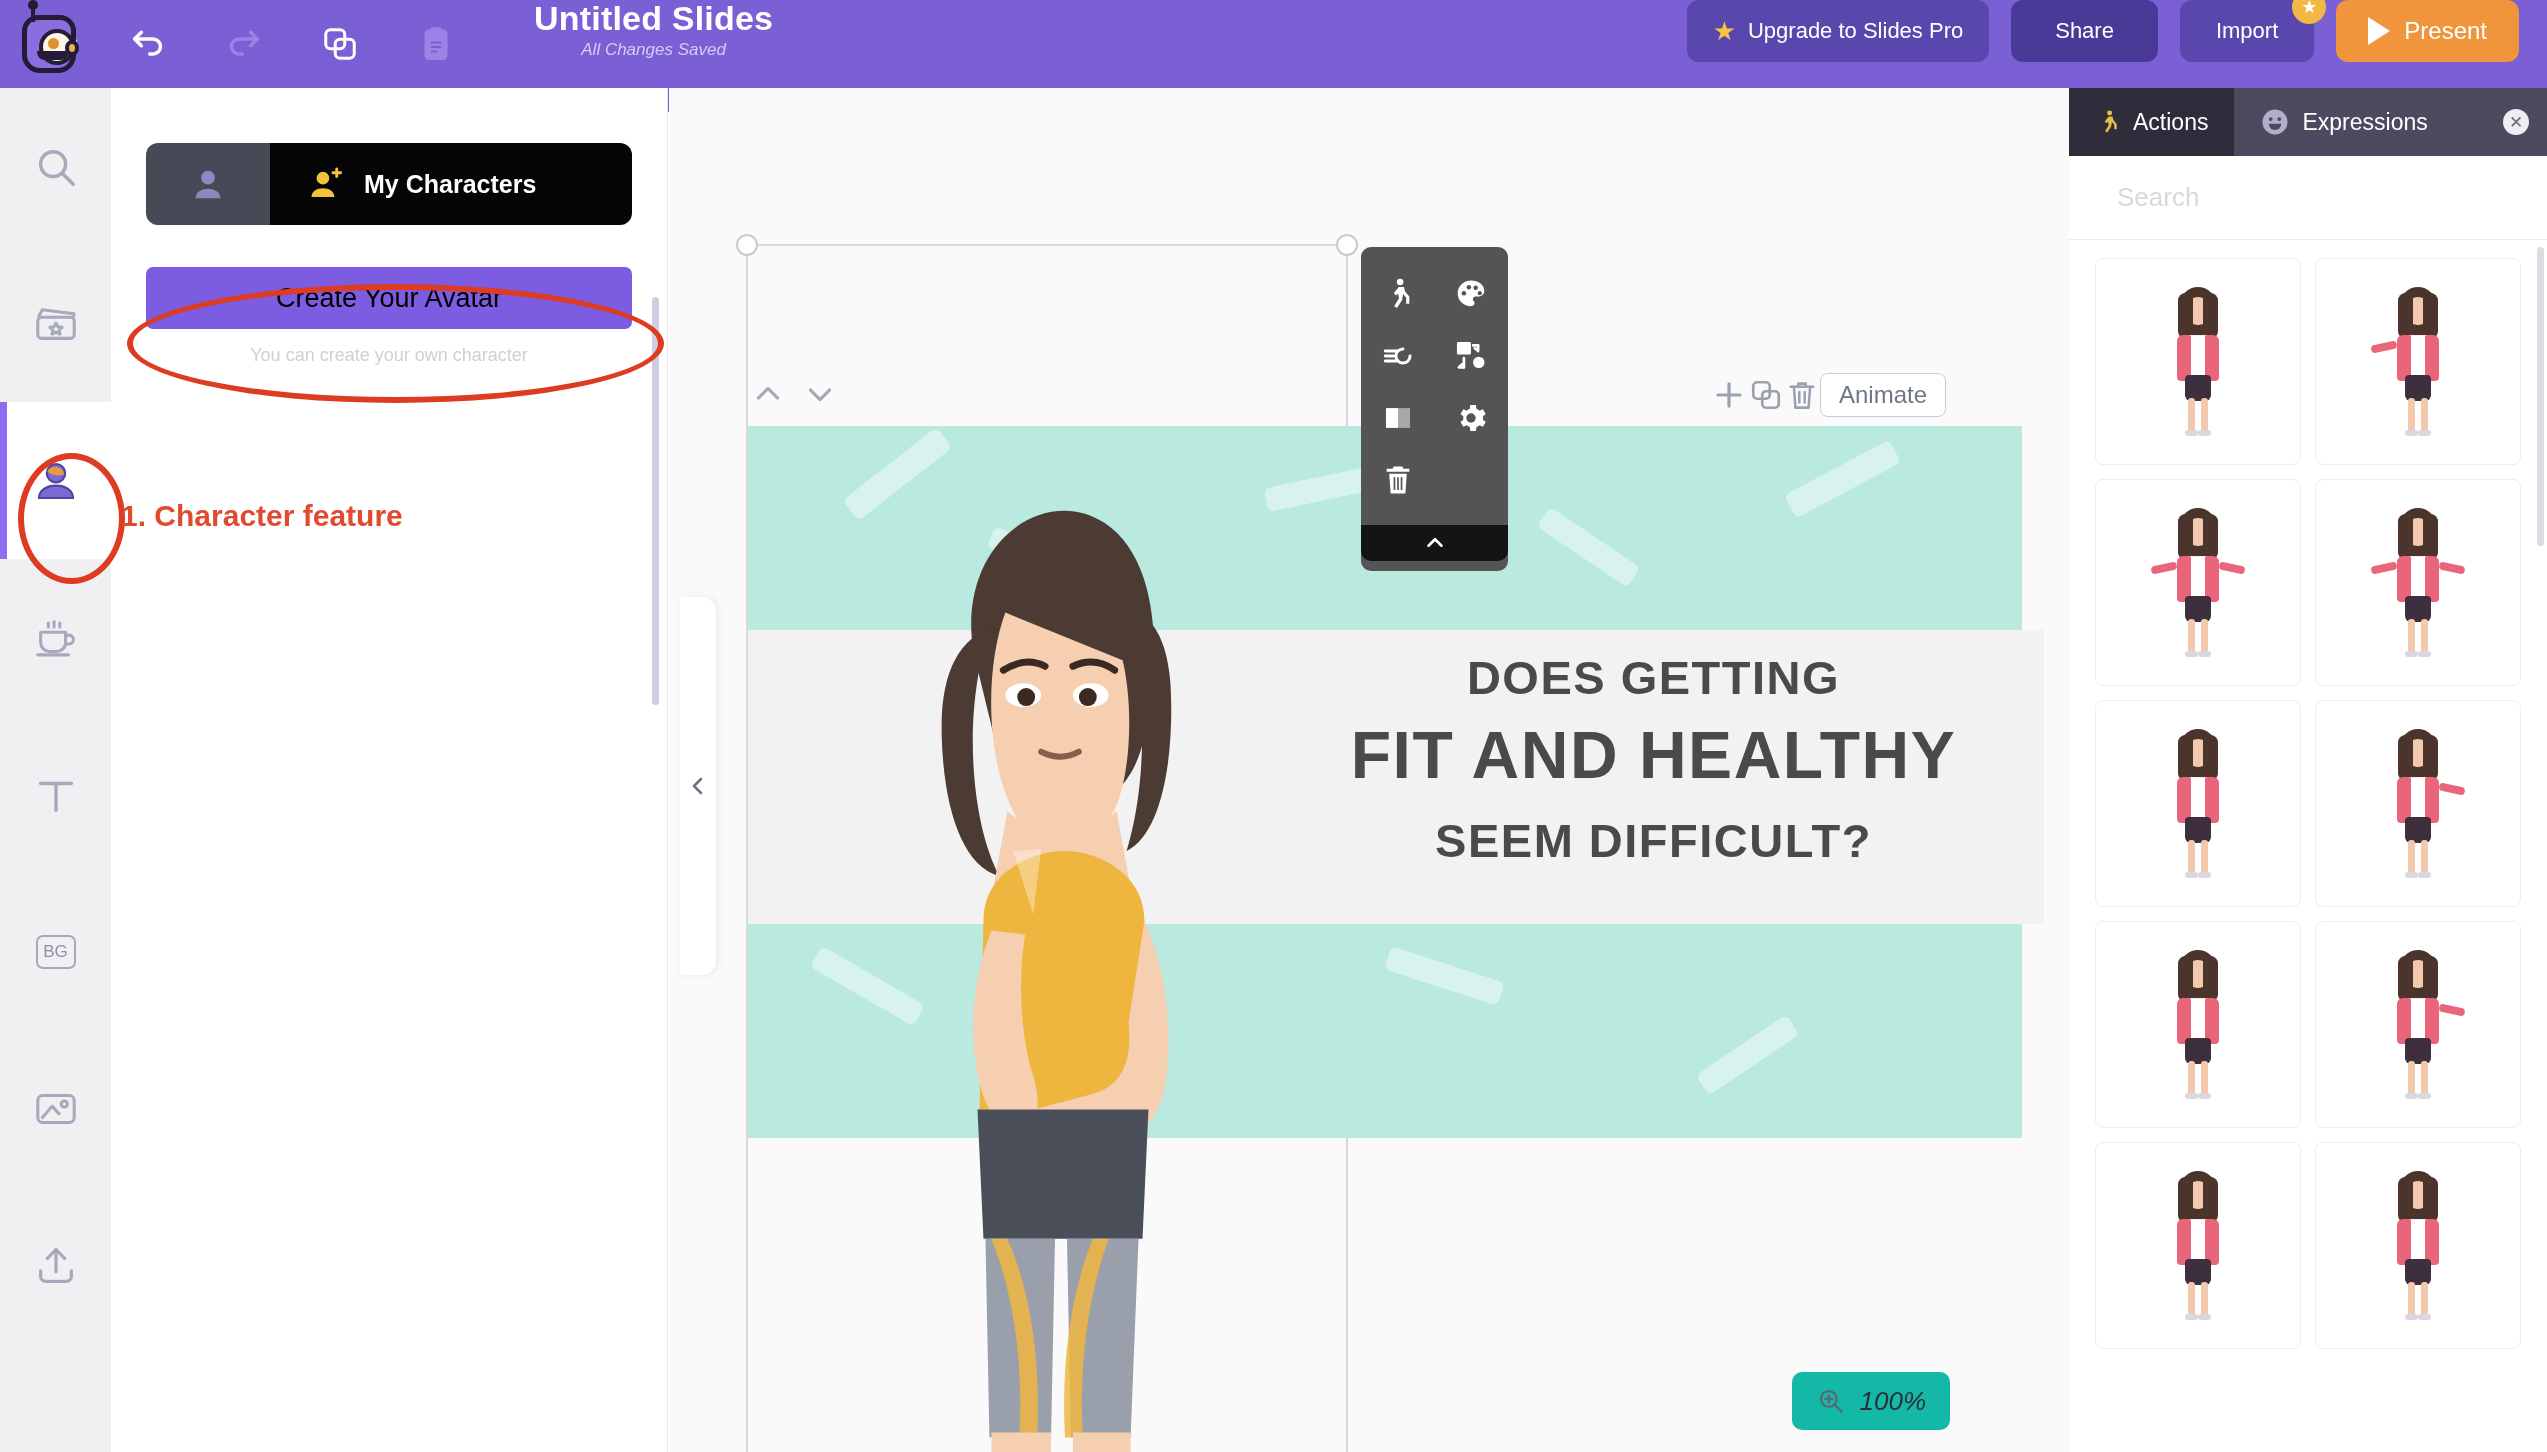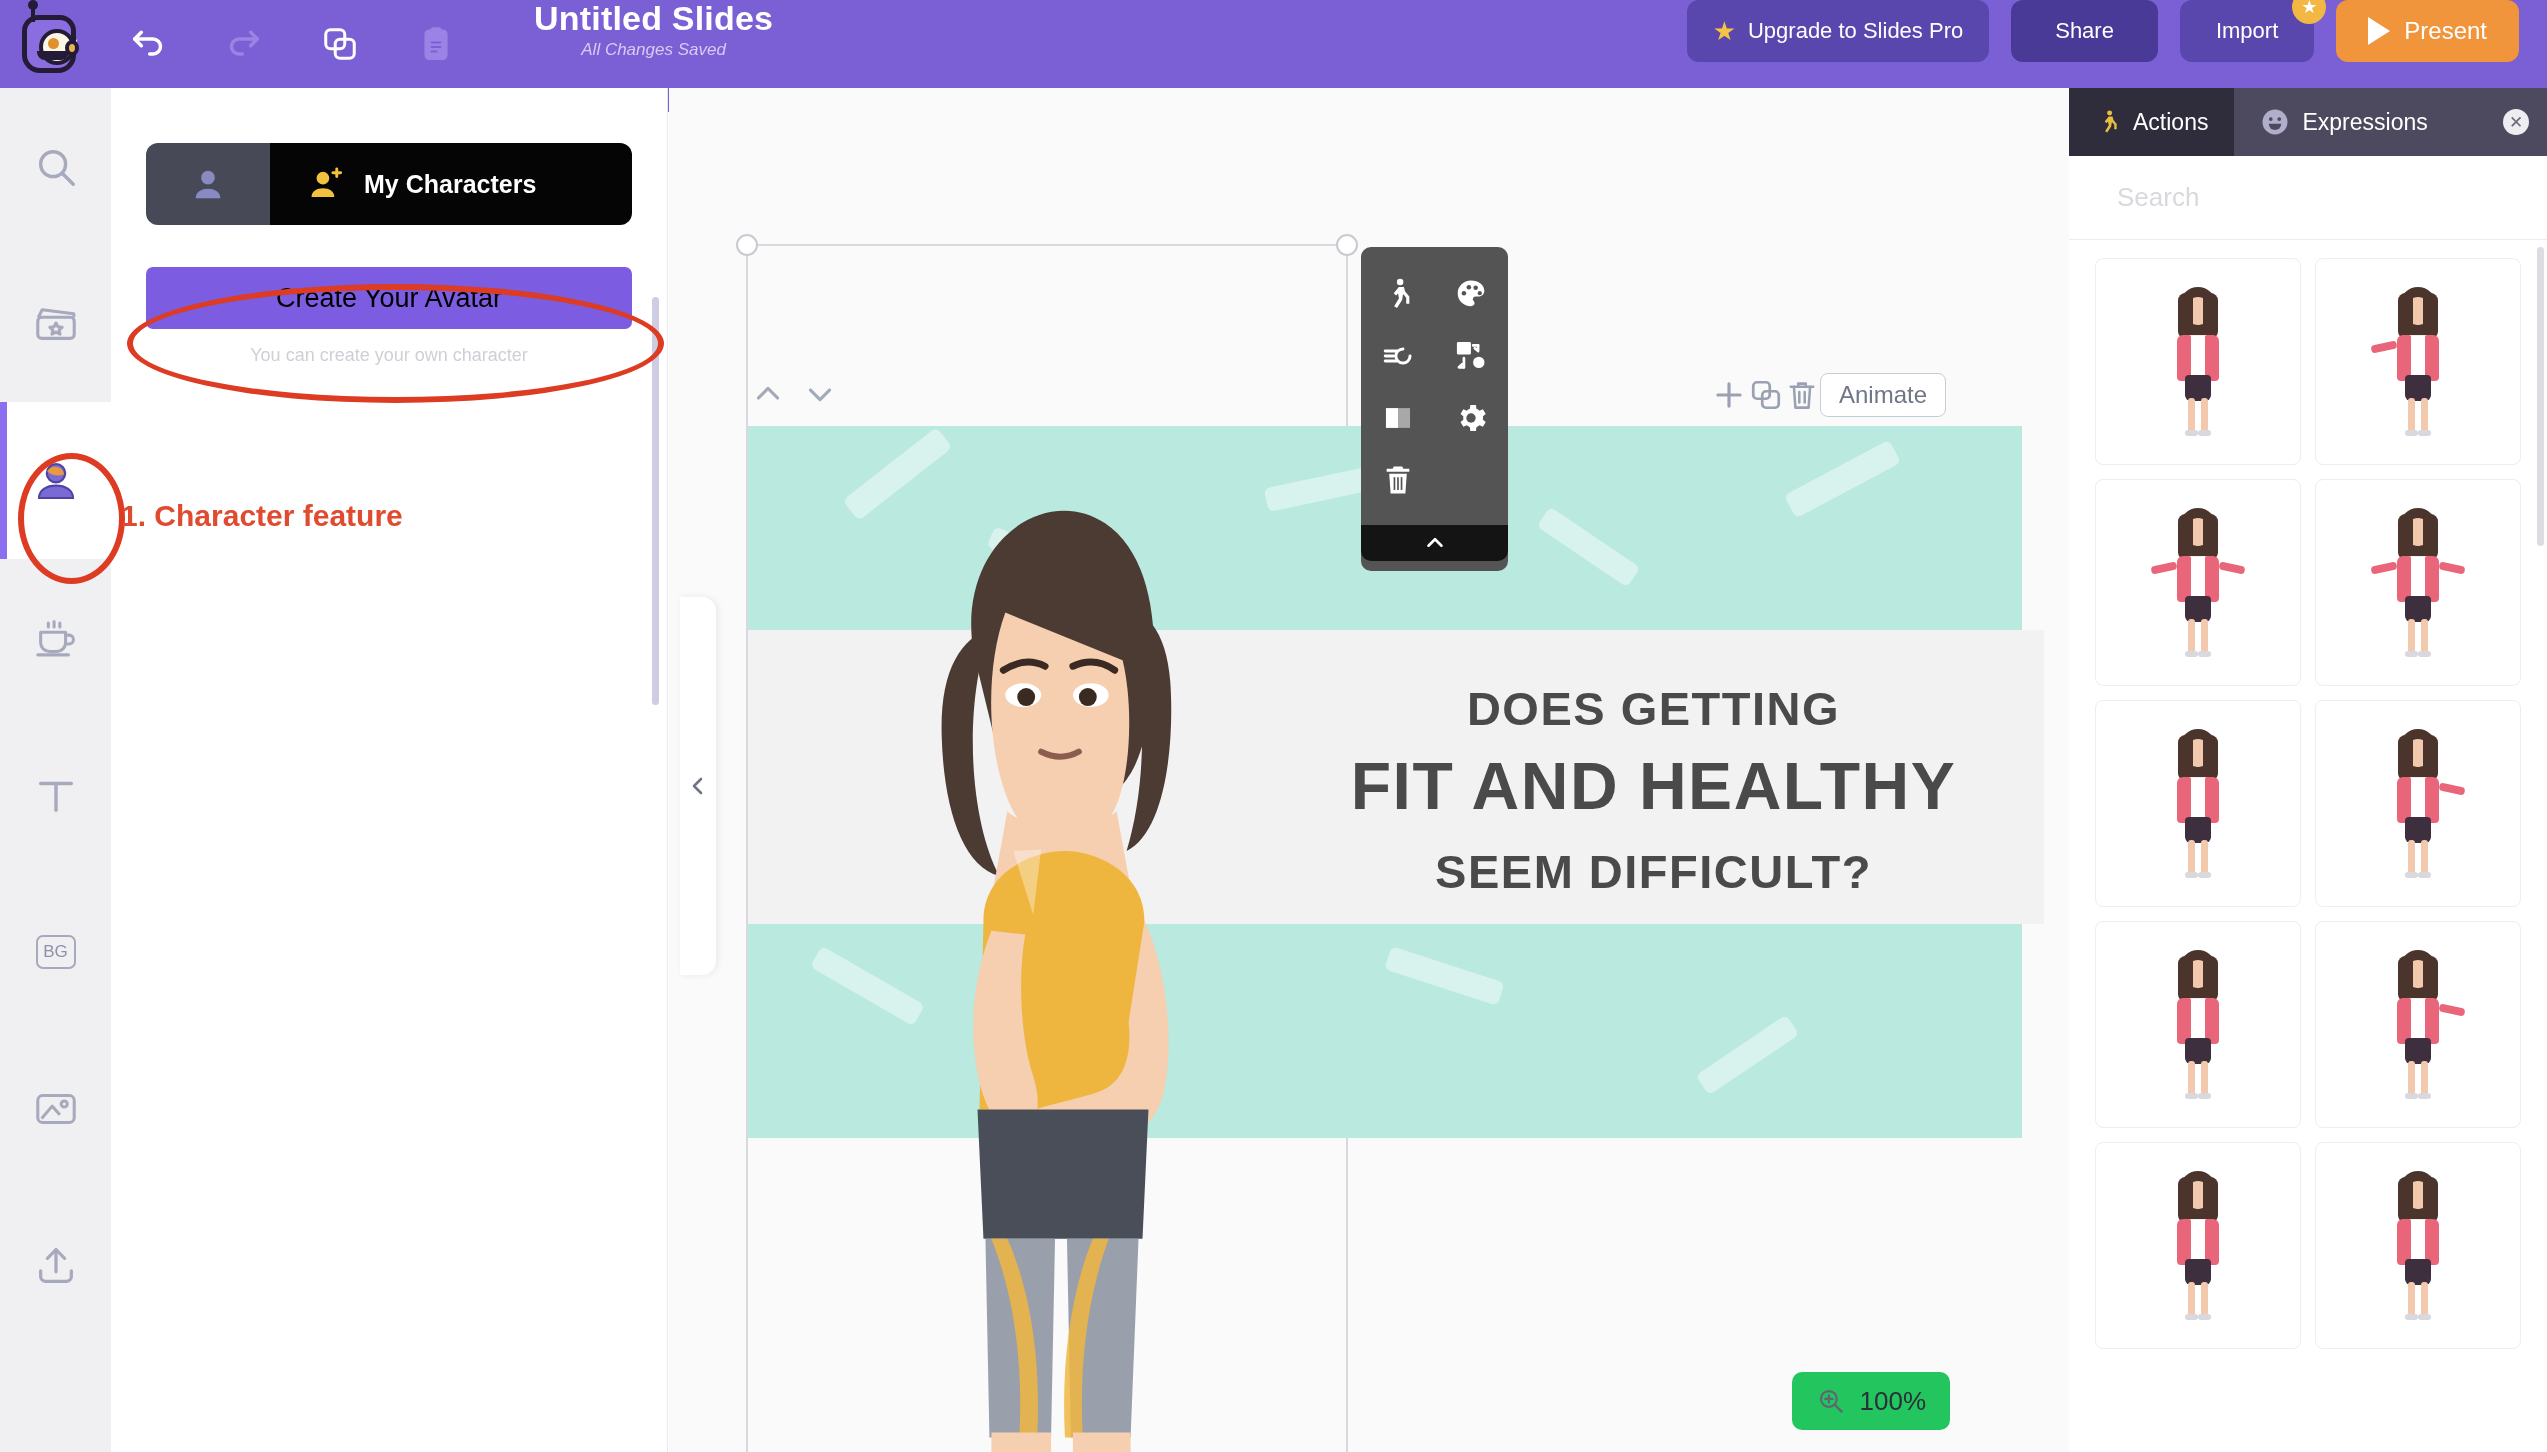--- a/index.html
+++ b/index.html
@@ -110,41 +110,41 @@
   .slide-band-mid { position:absolute; left:0; top:204px; width:100%; height:294px;
     background:#f2f2f2; }
   .slide-band-bot { position:absolute; left:0; top:498px; width:100%; height:214px;
     background:#b9e9df; }
   .slide-white-r { position:absolute; left:1274px; top:204px; width:22px; height:294px;
     background:#f2f2f2; }
 
   .dumbbell { position:absolute; background:rgba(255,255,255,.45); border-radius:6px; }
 
   .slide-text { position:absolute; left:557px; top:224px; width:697px;
-    text-align:center; color:#4a4a4a;margin-top:31px; }
+    text-align:center; color:#4a4a4a; }
   .st1 { font-size:47px; font-weight:bold; letter-spacing:1.5px; }
   .st2 { font-size:66px; font-weight:bold; letter-spacing:1.5px; margin-top:12px; }
   .st3 { font-size:47px; font-weight:bold; letter-spacing:1.5px; margin-top:20px; }
 
   
   .etools { position:absolute; left:1361px; top:247px; width:147px;
     background:#545454; border-radius:10px; padding:16px 0 10px 0; }
   .etrow { display:flex; }
   .etcell { width:74px; height:62px; display:flex; align-items:center;
     justify-content:center; color:#fff; }
   .etfoot { margin-top:14px; height:36px; background:#141414;
     border-radius:0 0 10px 10px; display:flex; align-items:center; justify-content:center; }
 
   .collapse-tab { position:absolute; left:680px; top:597px; width:36px; height:378px;
     background:#fff; border-radius:0 14px 14px 0; box-shadow:2px 0 7px rgba(0,0,0,.07);
     display:flex; align-items:center; justify-content:center; color:#707585; font-size:26px; }
 
-  .zoomctl { position:absolute; right:597px; bottom:22px; background:#22c55e;
+  .zoomctl { position:absolute; right:597px; bottom:22px; background:#14b8a6;
     border-radius:10px; height:58px; display:flex; align-items:center; gap:14px;
-    padding:0 24px; color:#2b2f3a; font-size:26px; }
+    padding:0 24px; color:#2b2f3a; font-size:26px;font-style:italic; }
 
   
   .right { position:absolute; right:0; top:88px; width:478px; height:1365px;
     background:#fff; }
   .r-tabs { height:68px; background:#4d4a5f; display:flex; align-items:stretch; }
   .r-tab { display:flex; align-items:center; gap:12px; padding:0 26px; color:#fff;
     font-size:23px; }
   .r-tab.active { background:#2f2d3c; }
   .r-close { margin-left:auto; display:flex; align-items:center; padding-right:18px; }
   .xbtn { width:26px; height:26px; border-radius:50%; background:#eeeef2; color:#6c6c78;

